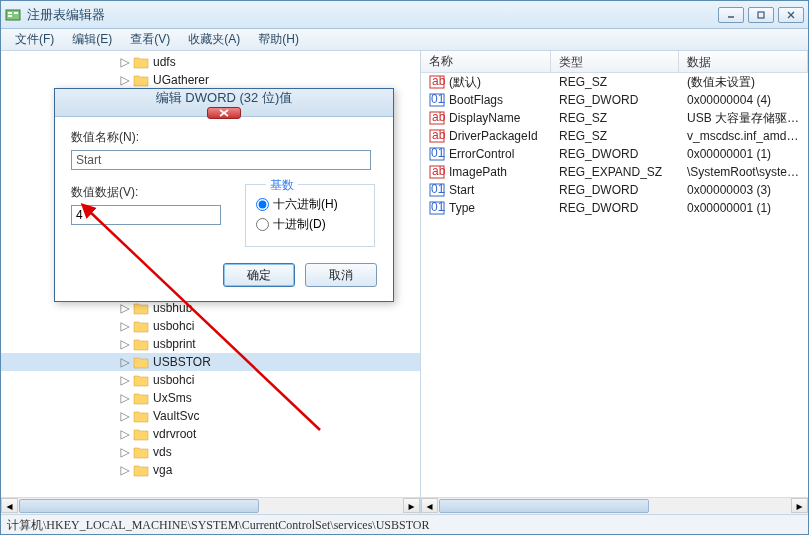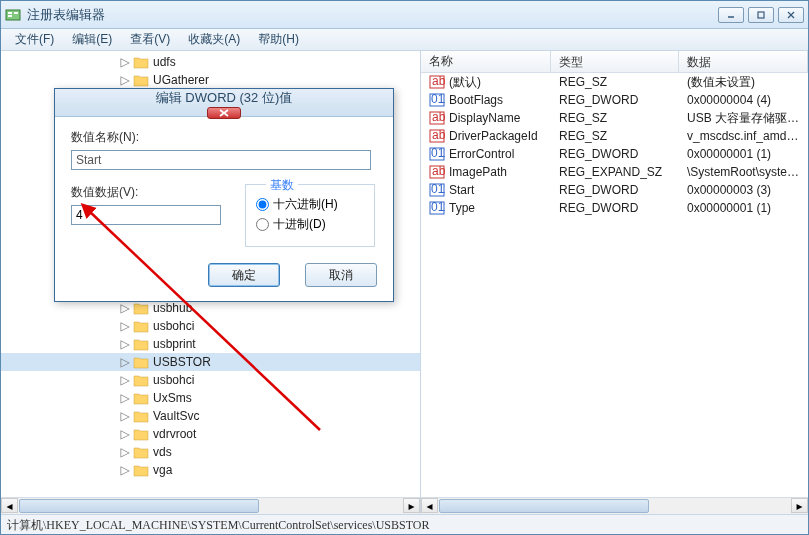--- a/index.html
+++ b/index.html
@@ -47,21 +47,21 @@
 .dlg-close { width: 34px; height: 18px; background: linear-gradient(#e88,#c33); border: 1px solid #922; border-radius: 3px; display: flex; align-items: center; justify-content: center; cursor: pointer; }
 .dlg-body { padding: 12px 16px 14px; }
 .dlg-body .lbl { color: #333; margin-bottom: 4px; }
 .dlg-body input[type=text] { width: 150px; height: 20px; border: 1px solid #7a9ab5; padding: 1px 4px; font-size: 12px; }
 .dlg-body input[readonly] { background: #fff; color: #555; }
 .dlg-row2 { display: flex; gap: 24px; margin-top: 14px; }
 .fieldset { border: 1px solid #c7d7e6; padding: 8px 10px 10px; position: relative; }
 .fieldset .legend { position: absolute; top: -8px; left: 20px; background: #fff; padding: 0 4px; color: #3b82f6; }
 .radio-row { display: flex; align-items: center; gap: 4px; margin: 3px 0; cursor: pointer; }
 .radio-row input { margin: 0; }
-.dlg-buttons { display: flex; justify-content: flex-end; gap: 25px; margin-top: 16px; }
+.dlg-buttons { display: flex; justify-content: flex-end; gap: 10px; margin-top: 16px; }
 .dlg-btn { width: 72px; height: 24px; border: 1px solid #7a9ab5; background: linear-gradient(#f8fbfe,#dce9f5); border-radius: 3px; cursor: pointer; color: #222; }
 .dlg-btn.primary { border: 1px solid #3a7ab5; box-shadow: 0 0 0 1px #8ec3f0 inset; }
 
 
 .annot { position: absolute; left: 0; top: 0; pointer-events: none; z-index: 20; }
 </style>
 </head>
 <body>
 
 <div class="window">

